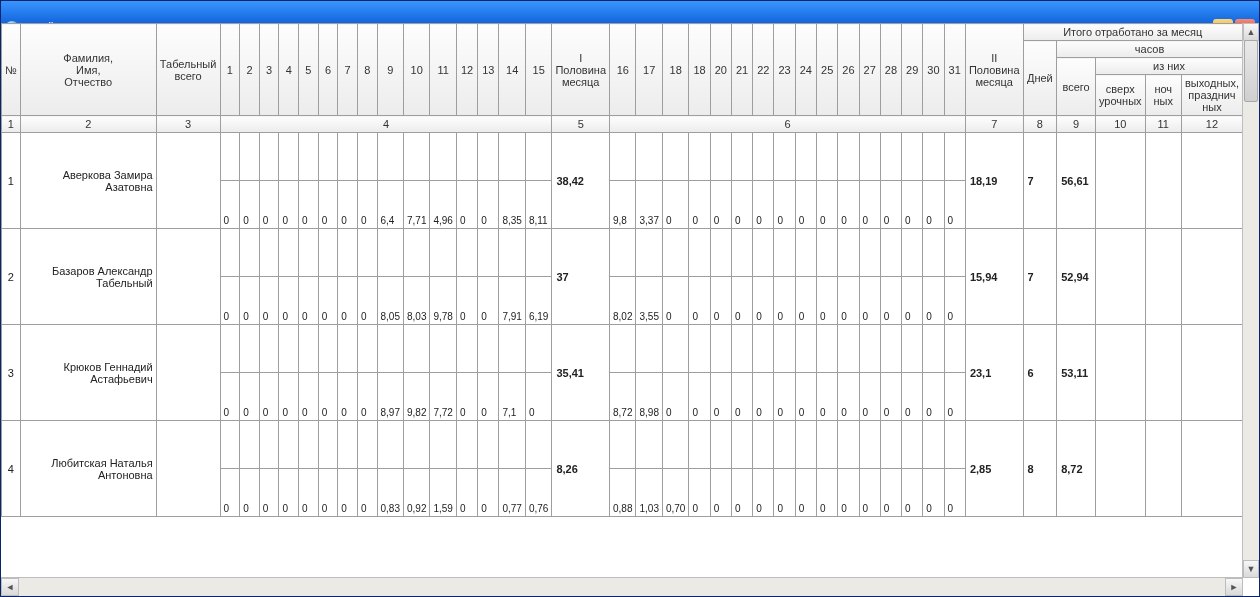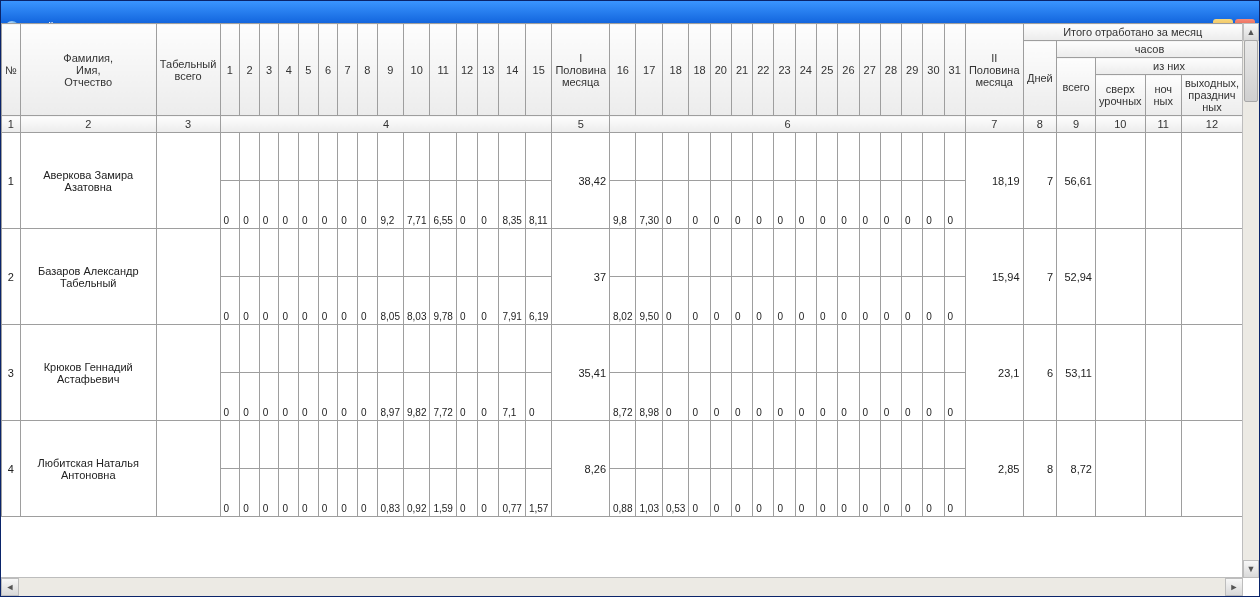--- a/index.html
+++ b/index.html
@@ -25,23 +25,23 @@
   .c-num{width:18px;}
   .c-fio{width:160px;text-align:left;padding-left:6px;}
   .c-tab{width:64px;}
   .c-day{width:22px;}
   .c-half{width:54px;}
   .c-days{width:34px;}
   .c-tot{width:40px;}
   .c-sub{width:40px;}
   .c-sub2{width:60px;}
   .datacell{height:48px;vertical-align:bottom;text-align:left;font-size:10px;}
-  .fio{text-align:center;vertical-align:middle;}
+  .fio{text-align:right;vertical-align:middle;}
   .numcell{vertical-align:middle;}
-  .sumcell{vertical-align:middle;text-align:right;padding-left:4px;}
+  .sumcell{vertical-align:middle;text-align:left;padding-left:4px;font-weight:bold;}
 </style>
 </head>
 <body>
 
 <div class="window">
   <div class="titlebar">
     <div class="ticon"></div>
     <div class="ttext">ОТЧЁТ Т-12</div>
     <div class="sysbtn sys-min">_</div>
     <div class="sysbtn sys-close">×</div>
@@ -218,29 +218,29 @@
             </tr>
             <tr>
               <td class="datacell">0</td>
               <td class="datacell">0</td>
               <td class="datacell">0</td>
               <td class="datacell">0</td>
               <td class="datacell">0</td>
               <td class="datacell">0</td>
               <td class="datacell">0</td>
               <td class="datacell">0</td>
-              <td class="datacell">9,2</td>
+              <td class="datacell">6,4</td>
               <td class="datacell">7,71</td>
-              <td class="datacell">6,55</td>
+              <td class="datacell">4,96</td>
               <td class="datacell">0</td>
               <td class="datacell">0</td>
               <td class="datacell">8,35</td>
               <td class="datacell">8,11</td>
               <td class="datacell">9,8</td>
-              <td class="datacell">7,30</td>
+              <td class="datacell">3,37</td>
               <td class="datacell">0</td>
               <td class="datacell">0</td>
               <td class="datacell">0</td>
               <td class="datacell">0</td>
               <td class="datacell">0</td>
               <td class="datacell">0</td>
               <td class="datacell">0</td>
               <td class="datacell">0</td>
               <td class="datacell">0</td>
               <td class="datacell">0</td>
@@ -302,21 +302,21 @@
               <td class="datacell">0</td>
               <td class="datacell">0</td>
               <td class="datacell">8,05</td>
               <td class="datacell">8,03</td>
               <td class="datacell">9,78</td>
               <td class="datacell">0</td>
               <td class="datacell">0</td>
               <td class="datacell">7,91</td>
               <td class="datacell">6,19</td>
               <td class="datacell">8,02</td>
-              <td class="datacell">9,50</td>
+              <td class="datacell">3,55</td>
               <td class="datacell">0</td>
               <td class="datacell">0</td>
               <td class="datacell">0</td>
               <td class="datacell">0</td>
               <td class="datacell">0</td>
               <td class="datacell">0</td>
               <td class="datacell">0</td>
               <td class="datacell">0</td>
               <td class="datacell">0</td>
               <td class="datacell">0</td>
@@ -452,24 +452,24 @@
               <td class="datacell">0</td>
               <td class="datacell">0</td>
               <td class="datacell">0</td>
               <td class="datacell">0</td>
               <td class="datacell">0,83</td>
               <td class="datacell">0,92</td>
               <td class="datacell">1,59</td>
               <td class="datacell">0</td>
               <td class="datacell">0</td>
               <td class="datacell">0,77</td>
-              <td class="datacell">1,57</td>
+              <td class="datacell">0,76</td>
               <td class="datacell">0,88</td>
               <td class="datacell">1,03</td>
-              <td class="datacell">0,53</td>
+              <td class="datacell">0,70</td>
               <td class="datacell">0</td>
               <td class="datacell">0</td>
               <td class="datacell">0</td>
               <td class="datacell">0</td>
               <td class="datacell">0</td>
               <td class="datacell">0</td>
               <td class="datacell">0</td>
               <td class="datacell">0</td>
               <td class="datacell">0</td>
               <td class="datacell">0</td>

